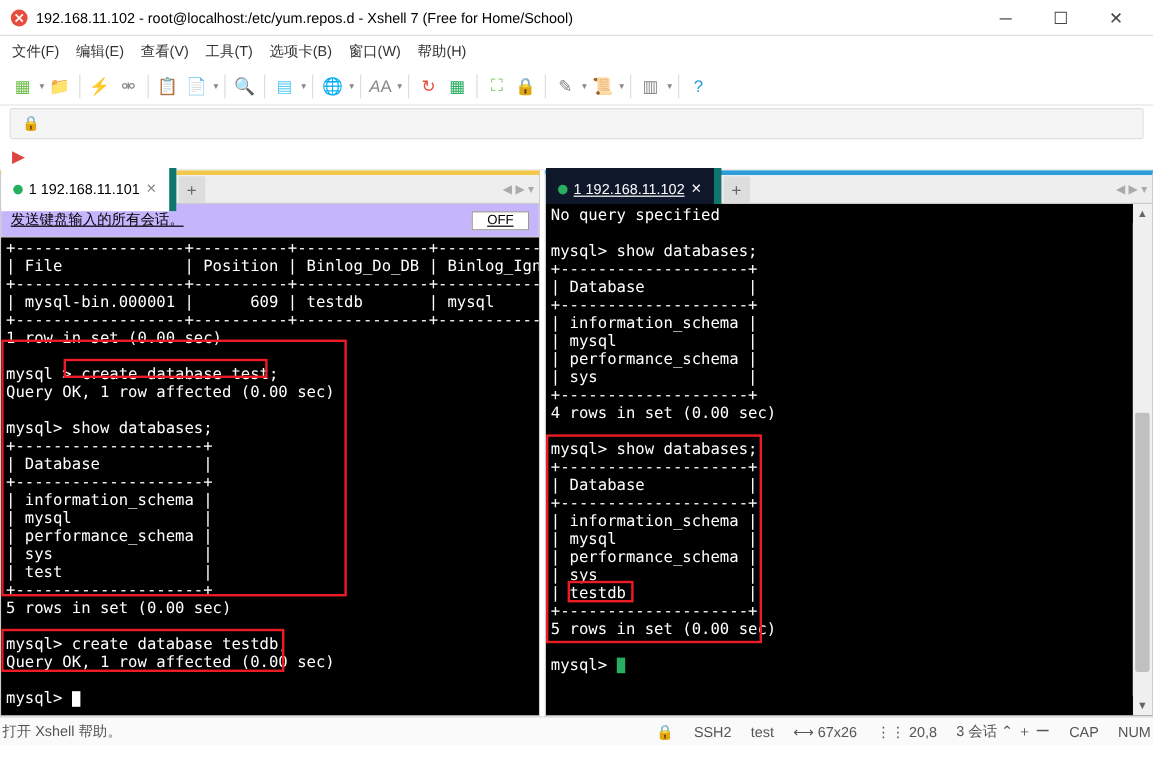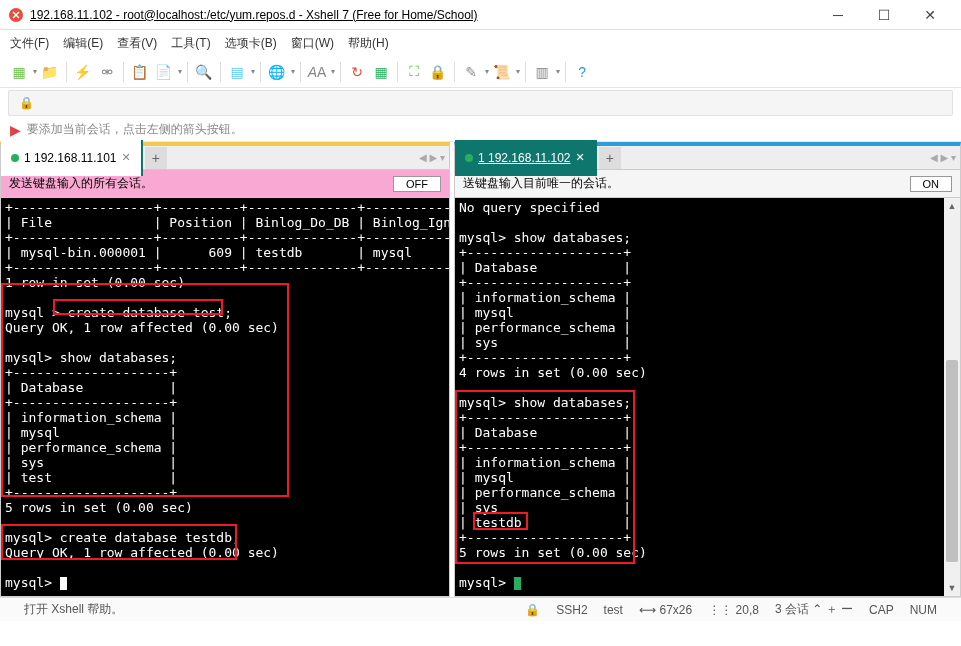--- a/index.html
+++ b/index.html
@@ -1,20 +1,20 @@
 <!DOCTYPE html>
 <html><head>
 <meta charset="utf-8">
 <style>
 * { margin: 0; padding: 0; box-sizing: border-box; }
 body { font-family: "Microsoft YaHei", Arial, sans-serif; font-size: 12px; background: #fff; width: 961px; height: 646px; overflow: hidden; }
 
 .titlebar { height: 30px; display: flex; align-items: center; padding: 0 8px; border-bottom: 1px solid #ddd; }
 .titlebar .icon { width: 16px; height: 16px; margin-right: 6px; }
-.titlebar .title { flex: 1; font-size: 12px; text-decoration: underline; }
+.titlebar .title { flex: 1; font-size: 12px; }
 .titlebar .winbtn { width: 46px; height: 30px; display: flex; align-items: center; justify-content: center; font-size: 14px; color: #444; }
 
 .menubar { height: 26px; display: flex; align-items: center; padding: 0 10px; gap: 14px; font-size: 12px; color: #333; }
 
 .toolbar { height: 32px; display: flex; align-items: center; padding: 0 8px; gap: 2px; border-bottom: 1px solid #e5e5e5; }
 .toolbar .tb { width: 22px; height: 22px; display: flex; align-items: center; justify-content: center; font-size: 14px; }
 .toolbar .sep { width: 1px; height: 20px; background: #ddd; margin: 0 3px; }
 .toolbar .dd { font-size: 8px; color: #888; margin-left: 1px; }
 
 .urlbar { height: 26px; display: flex; align-items: center; padding: 0 10px; gap: 6px; background: #f5f5f5; border: 1px solid #e0e0e0; margin: 2px 8px; border-radius: 2px; color: #999; font-size: 12px; }
@@ -22,45 +22,45 @@
 
 .hintbar { height: 24px; display: flex; align-items: center; padding: 0 10px; gap: 6px; color: #888; font-size: 12px; border-bottom: 1px solid #e8e8e8; }
 .hintbar .flag { color: #d44; font-size: 14px; }
 
 .panes { display: flex; height: 455px; }
 .pane { display: flex; flex-direction: column; border: 1px solid #ccc; }
 .pane.left { width: 450px; border-top: 4px solid #f2c94c; margin-right: 4px; }
 .pane.right { flex: 1; border-top: 4px solid #2d9cdb; }
 
 .tabrow { height: 24px; display: flex; align-items: center; background: #eee; border-bottom: 1px solid #ccc; position: relative; }
-.tab { height: 36px; display: flex; align-items: center; padding: 0 10px; gap: 5px; background: #fff; border-right: 2px solid #0f766e; font-size: 12px; }
+.tab { height: 36px; display: flex; align-items: center; padding: 0 10px; gap: 5px; background: #fff; border-right: 6px solid #0f766e; font-size: 12px; }
 .tab .dot { width: 8px; height: 8px; border-radius: 50%; }
 .dot.green { background: #27ae60; }
 .dot.blue { background: #27ae60; }
 .tab .closex { color: #888; font-size: 11px; }
 .addtab { width: 22px; height: 22px; display: flex; align-items: center; justify-content: center; background: #ddd; font-size: 14px; color: #666; margin-left: 2px; }
 .tabnav { position: absolute; right: 4px; display: flex; gap: 3px; color: #aaa; font-size: 10px; }
 
 .sendbar { height: 28px; display: flex; align-items: center; padding: 0 8px; font-size: 12px; border-bottom: 1px solid #ccc; }
-.sendbar.left { background: #f9a8d4; }
+.sendbar.left { background: #c4b5fd; text-decoration: underline; }
 .sendbar.right { background: #f5f5f5; }
 .sendbar .txt { flex: 1; }
 .sendbar .toggle { border: 1px solid #999; padding: 1px 12px; background: #fff; font-size: 11px; }
 
 .termwrap { flex: 1; display: flex; background: #000; position: relative; overflow: hidden; }
 .term { flex: 1; background: #000; color: #fff; font-family: "Consolas", monospace; font-size: 13px; line-height: 15px; padding: 2px 4px; white-space: pre; position: relative; }
 .term .g { color: #27ae60; }
 .scrollbar { width: 16px; background: #f0f0f0; display: flex; flex-direction: column; align-items: center; }
 .scrollbar .arr { height: 16px; font-size: 9px; color: #666; display: flex; align-items: center; justify-content: center; width: 100%; }
 .scrollbar .track { flex: 1; background: #f0f0f0; position: relative; width: 100%; }
 .scrollbar .thumb { position: absolute; left: 2px; right: 2px; background: #c0c0c0; border-radius: 2px; }
 
 .redbox { position: absolute; border: 2px solid #ed1c24; pointer-events: none; }
 
-.statusbar { height: 24px; display: flex; align-items: center; padding: 0 24px; gap: 18px; font-size: 12px; color: #555; border-top: 1px solid #ddd; background: #fafafa; }
+.statusbar { height: 24px; display: flex; align-items: center; padding: 0 2px; gap: 18px; font-size: 12px; color: #555; border-top: 1px solid #ddd; background: #fafafa; }
 .statusbar .right { margin-left: auto; display: flex; gap: 16px; align-items: center; }
 .statusbar .lock2 { color: #f2c94c; }
 .cursor { display: inline-block; width: 7px; height: 13px; background: #fff; vertical-align: middle; }
 .cursor.g { background: #27ae60; }
 </style>
 </head>
 <body>
 
 <div class="titlebar">
   <span class="icon">
@@ -124,21 +124,20 @@
   <div class="sep"></div>
   <div class="tb" style="color:#2d9cdb">?</div>
 </div>
 
 <div class="urlbar">
   <span class="lock">🔒</span>
 </div>
 
 <div class="hintbar">
   <span class="flag">▶</span>
-  <span>要添加当前会话，点击左侧的箭头按钮。</span>
 </div>
 
 <div class="panes">
 
   <div class="pane left">
     <div class="tabrow">
       <div class="tab">
         <span class="dot green"></span>
         <span>1 192.168.11.101</span>
         <span class="closex">✕</span>
@@ -180,31 +179,27 @@
         <div class="redbox" style="top:85px; left:0px; width:288px; height:214px;"></div>
         <div class="redbox" style="top:101px; left:52px; width:170px; height:16px;"></div>
         <div class="redbox" style="top:326px; left:0px; width:236px; height:36px;"></div>
       </div>
 
     </div>
   </div>
 
   <div class="pane right">
     <div class="tabrow">
-      <div class="tab" style="background:#0f766e;color:#fff;text-align:right;">
+      <div class="tab" style="background:#0f172a;color:#fff;text-align:right;">
         <span class="dot blue"></span>
         <span style="text-decoration:underline">1 192.168.11.102</span>
         <span class="closex" style="color:#fff">✕</span>
       </div>
       <div class="addtab">+</div>
       <div class="tabnav">◀ ▶ ▾</div>
-    </div>
-    <div class="sendbar right">
-      <span class="txt">送键盘输入目前唯一的会话。</span>
-      <span class="toggle">ON</span>
     </div>
     <div class="termwrap">
       <div class="term"><span>No query specified
 
 mysql&gt; show databases;
 +--------------------+
 | Database           |
 +--------------------+
 | information_schema |
 | mysql              |

